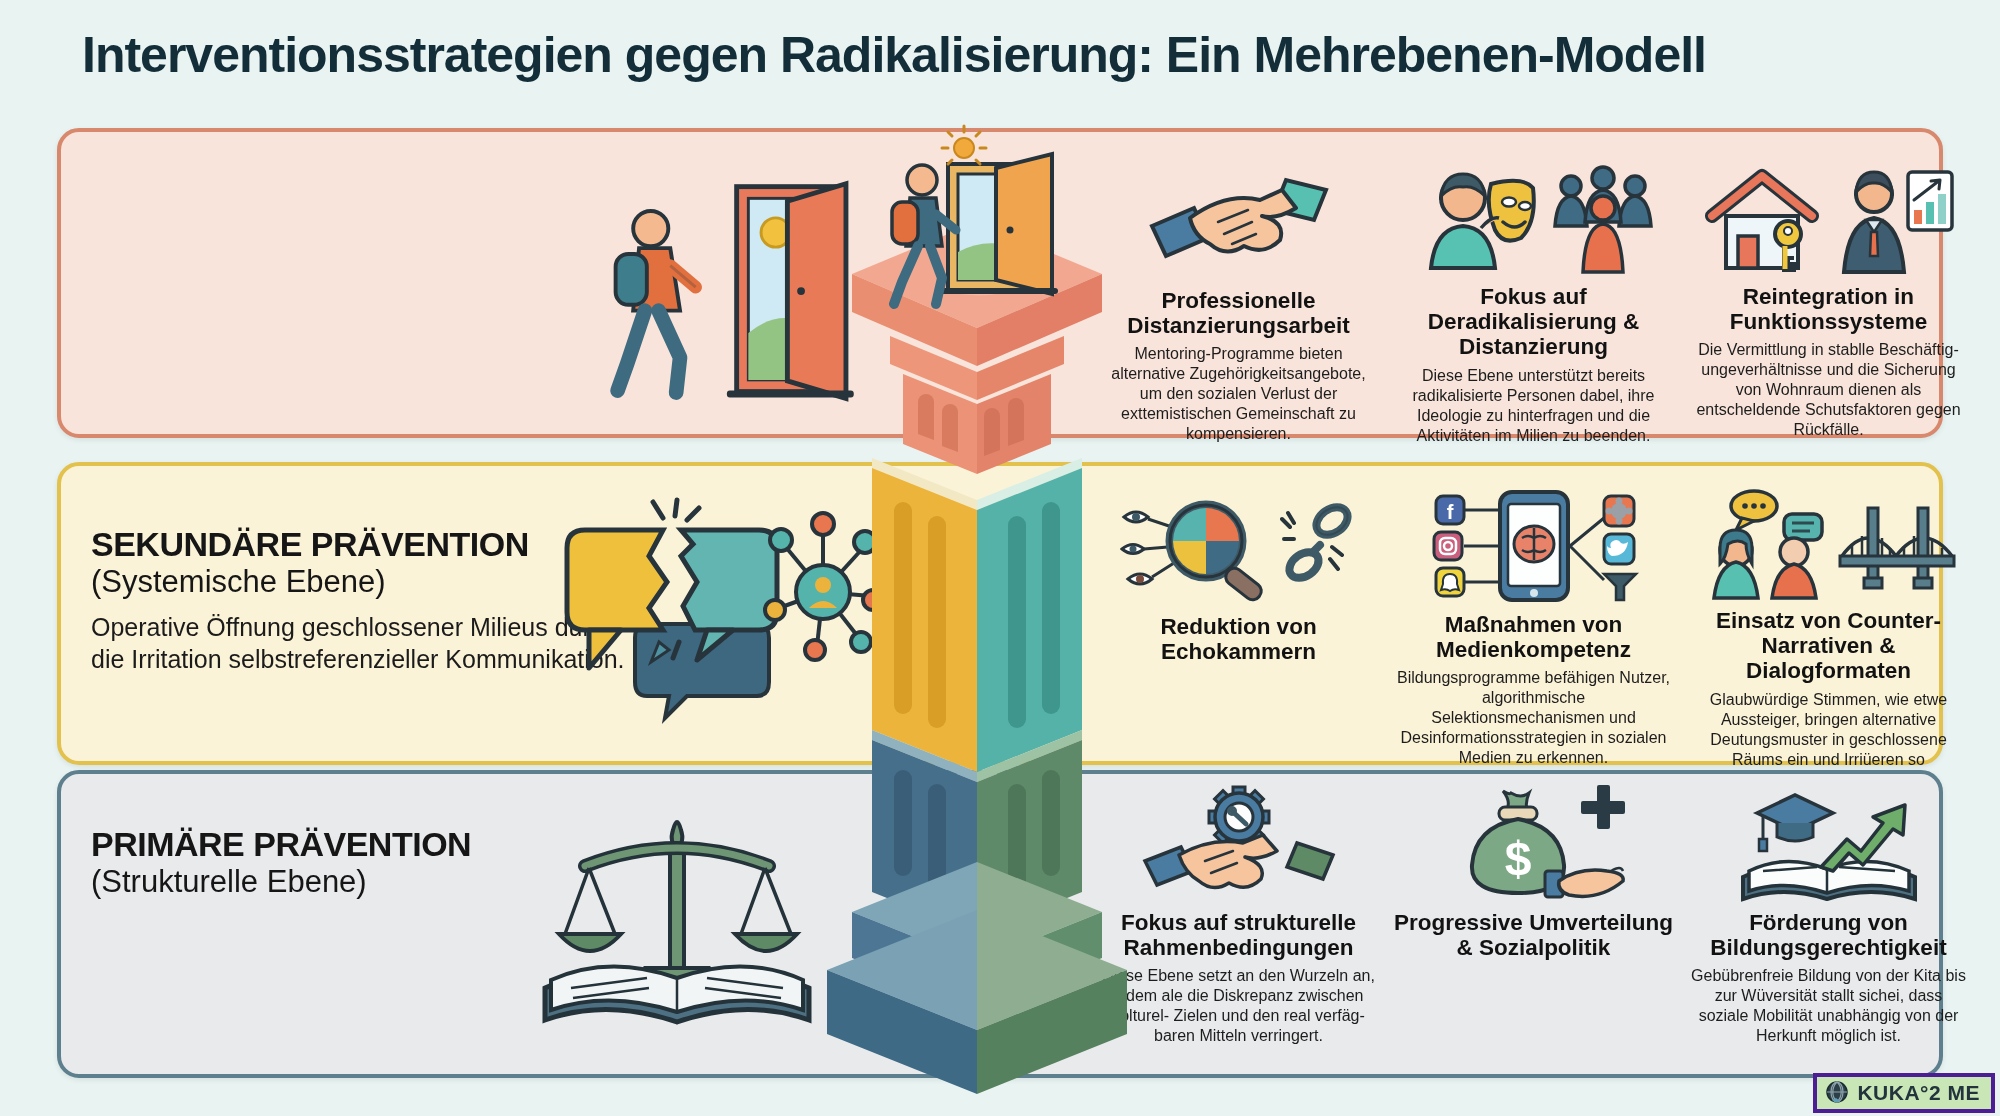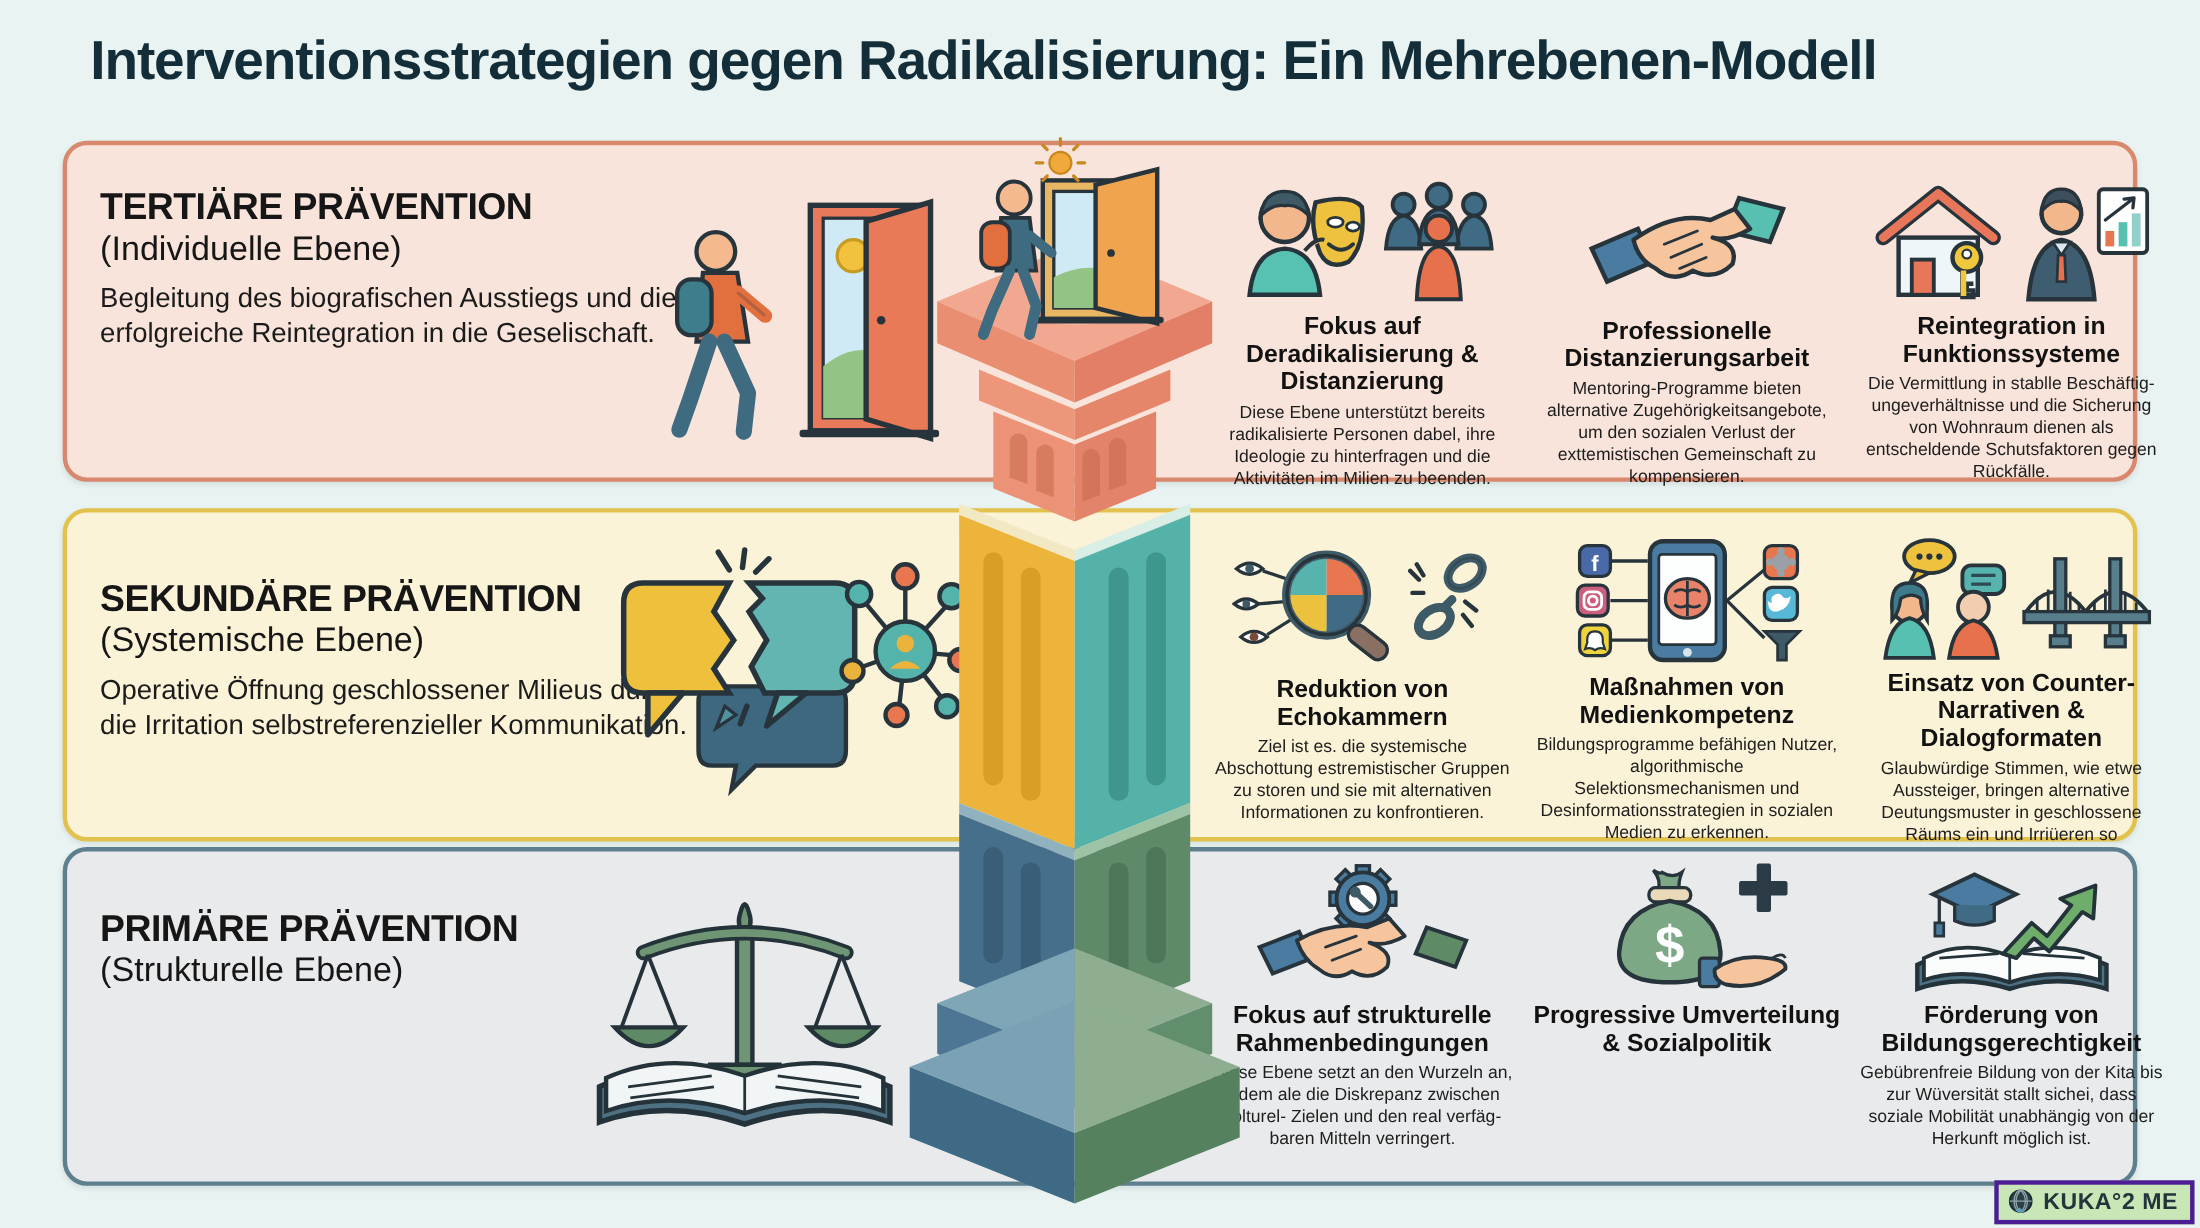--- a/index.html
+++ b/index.html
@@ -40,25 +40,20 @@
   svg{display:block;}
 </style>
 </head>
 <body>
 
 <div class="stage">
 
   <h1 class="page-title">Interventionsstrategien gegen Radikalisierung: Ein Mehrebenen-Modell</h1>
 
   <section class="band tertiary">
-    <div class="band-left">
-      <h2 class="band-heading">TERTIÄRE PRÄVENTION</h2>
-      <div class="band-sub">(Individuelle Ebene)</div>
-      <p class="band-desc">Begleitung des biografischen Ausstiegs und die erfolgreiche Reintegration in die Geselischaft.</p>
-    </div>
 
     <svg class="level-icon" viewBox="0 0 270 250">
       <rect x="150" y="15" width="106" height="210" fill="#e9795b" stroke="#27343c" stroke-width="5"></rect>
       <rect x="162" y="27" width="82" height="186" fill="#cfeaf4" stroke="#27343c" stroke-width="3"></rect>
       <path d="M162 165 Q202 132 244 170 L244 213 L162 213 Z" fill="#93c483"></path>
       <circle cx="190" cy="62" r="15" fill="#f2c23e" stroke="#c79b22" stroke-width="3"></circle>
       <polygon points="202,30 262,12 262,232 202,214" fill="#e97a57" stroke="#27343c" stroke-width="5"></polygon>
       <circle cx="216" cy="122" r="4" fill="#27343c"></circle>
       <rect x="140" y="224" width="130" height="7" rx="3" fill="#27343c"></rect>
       <circle cx="62" cy="58" r="18" fill="#f4b98f" stroke="#27343c" stroke-width="4"></circle>
@@ -66,20 +61,33 @@
       <rect x="26" y="84" width="32" height="52" rx="13" fill="#3e7d8c" stroke="#27343c" stroke-width="4"></rect>
       <path d="M82 96 L108 118" stroke="#e2703f" stroke-width="13" stroke-linecap="round"></path>
       <path d="M82 96 L108 118" stroke="#27343c" stroke-width="3" fill="none" opacity=".25"></path>
       <path d="M70 142 L92 190 L88 226" stroke="#3f6b80" stroke-width="15" fill="none" stroke-linecap="round" stroke-linejoin="round"></path>
       <path d="M56 142 L38 196 L28 224" stroke="#3f6b80" stroke-width="15" fill="none" stroke-linecap="round" stroke-linejoin="round"></path>
     </svg>
 
     <div class="band-items">
       <div class="item">
         <div class="item-icons">
+          <svg width="190" height="116" viewBox="0 0 190 116">
+            <polygon points="8,62 50,44 64,74 22,92" fill="#4a7ba0" stroke="#27343c" stroke-width="4"></polygon>
+            <polygon points="182,26 142,16 130,46 170,56" fill="#57c0b0" stroke="#27343c" stroke-width="4"></polygon>
+            <path d="M46 54 Q82 28 116 36 L138 26 L152 44 Q132 56 118 52 Q142 58 136 76 Q120 92 100 82 Q82 94 66 80 Q50 72 46 54 Z" fill="#f6c49d" stroke="#27343c" stroke-width="4" stroke-linejoin="round"></path>
+            <path d="M74 58 L104 46 M80 70 L108 58 M88 80 L112 70" stroke="#27343c" stroke-width="2.5" fill="none" stroke-linecap="round"></path>
+          </svg>
+        </div>
+        <h3 class="item-title">Professionelle Distanzierungsarbeit</h3>
+        <p class="item-body">Mentoring-Programme bieten alternative Zugehörigkeitsangebote, um den sozialen Verlust der exttemistischen Gemeinschaft zu kompensieren.</p>
+      </div>
+
+      <div class="item">
+        <div class="item-icons">
           <svg width="128" height="112" viewBox="0 0 128 112">
             <circle cx="52" cy="34" r="22" fill="#f3b78e" stroke="#27343c" stroke-width="4"></circle>
             <path d="M30 32 Q33 10 52 10 Q71 10 74 32 Q63 21 52 23 Q41 21 30 32 Z" fill="#3d5a66" stroke="#27343c" stroke-width="3"></path>
             <path d="M20 104 Q24 64 52 62 Q80 64 84 104 Z" fill="#57c1b2" stroke="#27343c" stroke-width="4"></path>
             <path d="M80 20 Q112 12 122 24 Q126 58 110 74 Q92 82 84 66 Q74 40 80 20 Z" fill="#eec23e" stroke="#27343c" stroke-width="4"></path>
             <ellipse cx="98" cy="38" rx="7" ry="4.5" fill="#fff" stroke="#27343c" stroke-width="2.5"></ellipse>
             <ellipse cx="114" cy="42" rx="6" ry="4" fill="#fff" stroke="#27343c" stroke-width="2.5"></ellipse>
             <path d="M92 58 Q104 68 114 58" stroke="#27343c" stroke-width="3.5" fill="none" stroke-linecap="round"></path>
             <path d="M70 64 Q80 52 88 54" stroke="#27343c" stroke-width="3.5" fill="#f3b78e"></path>
           </svg>
@@ -91,33 +99,20 @@
               <path d="M70 62 Q72 34 86 32 Q100 34 102 62 Z" fill="#3f6b85"></path>
               <circle cx="54" cy="14" r="11" fill="#3f6b85"></circle>
               <path d="M36 58 Q38 28 54 26 Q70 28 72 58 Z" fill="#3f6b85"></path>
               <circle cx="54" cy="44" r="12" fill="#e8714d"></circle>
               <path d="M34 108 Q36 62 54 60 Q72 62 74 108 Z" fill="#e8714d"></path>
             </g>
           </svg>
         </div>
         <h3 class="item-title">Fokus auf Deradikalisierung &amp; Distanzierung</h3>
         <p class="item-body">Diese Ebene unterstützt bereits radikalisierte Personen dabel, ihre Ideologie zu hinterfragen und die Aktivitäten im Milien zu beenden.</p>
-      </div>
-
-      <div class="item">
-        <div class="item-icons">
-          <svg width="190" height="116" viewBox="0 0 190 116">
-            <polygon points="8,62 50,44 64,74 22,92" fill="#4a7ba0" stroke="#27343c" stroke-width="4"></polygon>
-            <polygon points="182,26 142,16 130,46 170,56" fill="#57c0b0" stroke="#27343c" stroke-width="4"></polygon>
-            <path d="M46 54 Q82 28 116 36 L138 26 L152 44 Q132 56 118 52 Q142 58 136 76 Q120 92 100 82 Q82 94 66 80 Q50 72 46 54 Z" fill="#f6c49d" stroke="#27343c" stroke-width="4" stroke-linejoin="round"></path>
-            <path d="M74 58 L104 46 M80 70 L108 58 M88 80 L112 70" stroke="#27343c" stroke-width="2.5" fill="none" stroke-linecap="round"></path>
-          </svg>
-        </div>
-        <h3 class="item-title">Professionelle Distanzierungsarbeit</h3>
-        <p class="item-body">Mentoring-Programme bieten alternative Zugehörigkeitsangebote, um den sozialen Verlust der exttemistischen Gemeinschaft zu kompensieren.</p>
       </div>
 
       <div class="item">
         <div class="item-icons">
           <svg width="122" height="112" viewBox="0 0 122 112">
             <path d="M8 52 L58 12 L108 52" fill="none" stroke="#27343c" stroke-width="14" stroke-linecap="round" stroke-linejoin="round"></path>
             <path d="M8 52 L58 12 L108 52" fill="none" stroke="#e8765a" stroke-width="8" stroke-linecap="round" stroke-linejoin="round"></path>
             <rect x="22" y="52" width="72" height="52" fill="#eef6f9" stroke="#27343c" stroke-width="4"></rect>
             <rect x="34" y="72" width="20" height="32" fill="#e8765a" stroke="#27343c" stroke-width="3.5"></rect>
             <circle cx="84" cy="70" r="13" fill="#f0c83e" stroke="#27343c" stroke-width="4"></circle>
@@ -204,21 +199,20 @@
           </svg>
           <svg width="78" height="96" viewBox="0 0 78 96">
             <ellipse cx="52" cy="22" rx="17" ry="12" transform="rotate(-35 52 22)" fill="none" stroke="#3d5a66" stroke-width="8"></ellipse>
             <ellipse cx="52" cy="22" rx="17" ry="12" transform="rotate(-35 52 22)" fill="none" stroke="#27343c" stroke-width="2" opacity=".4"></ellipse>
             <ellipse cx="24" cy="66" rx="16" ry="11" transform="rotate(-35 24 66)" fill="none" stroke="#3d5a66" stroke-width="8"></ellipse>
             <path d="M40 46 L34 52" stroke="#3d5a66" stroke-width="8" stroke-linecap="round"></path>
             <path d="M52 48 L62 56 M50 60 L58 70 M10 28 L2 20 M14 40 L4 40 M8 14 L14 24" stroke="#27343c" stroke-width="4" stroke-linecap="round"></path>
           </svg>
         </div>
         <h3 class="item-title">Reduktion von Echokammern</h3>
-        <p class="item-body">Ziel ist es. die systemische Abschottung estremistischer Gruppen zu storen und sie mit alternativen Informationen zu konfrontieren.</p>
       </div>
 
       <div class="item">
         <div class="item-icons">
           <svg width="212" height="116" viewBox="0 0 212 116">
             <path d="M36 22 L70 22 M36 58 L70 58 M36 94 L70 94 M142 58 L176 30 M142 58 L176 92" stroke="#27343c" stroke-width="3"></path>
             <g stroke="#27343c" stroke-width="3">
               <rect x="8" y="8" width="28" height="28" rx="7" fill="#4a69a8"></rect>
               <rect x="6" y="44" width="28" height="28" rx="7" fill="#cb5f7e"></rect>
               <rect x="8" y="80" width="28" height="28" rx="7" fill="#f0d43e"></rect>

